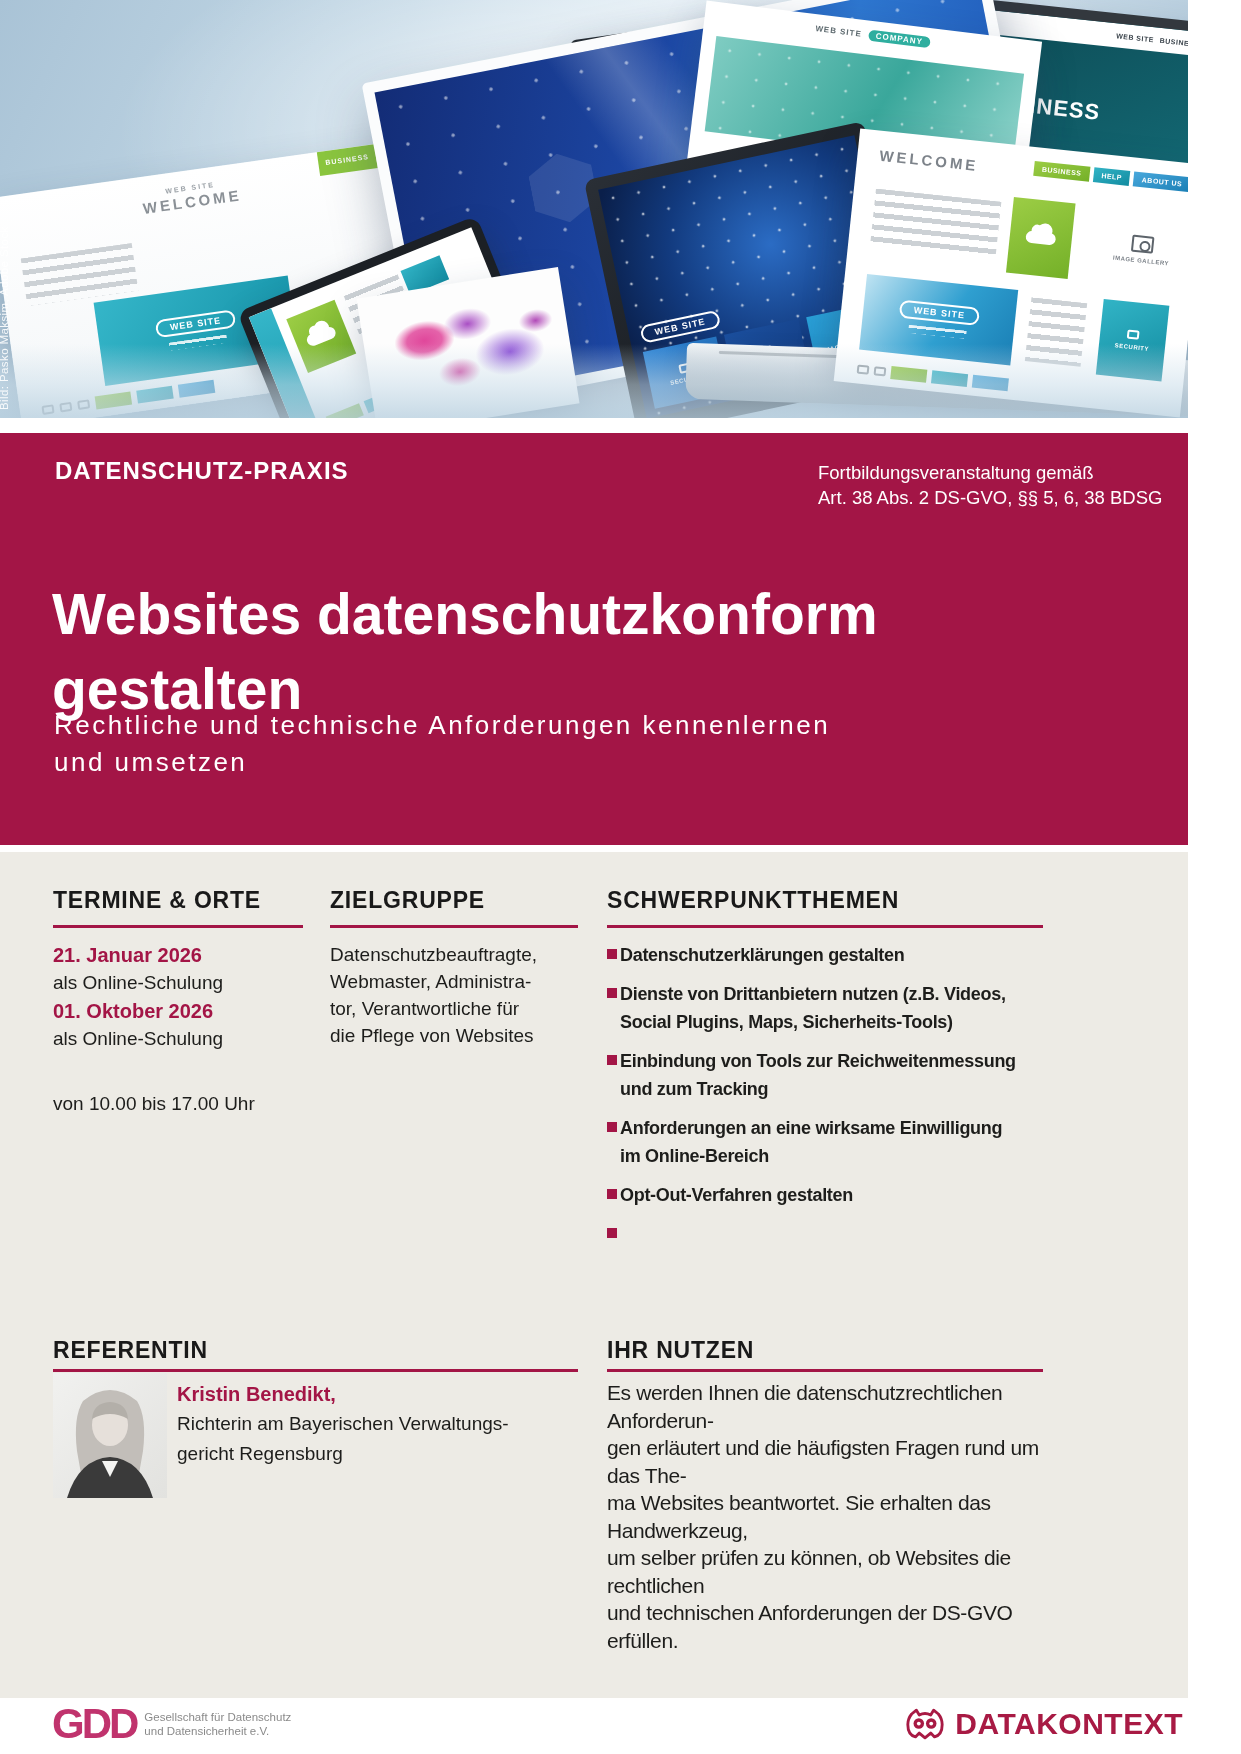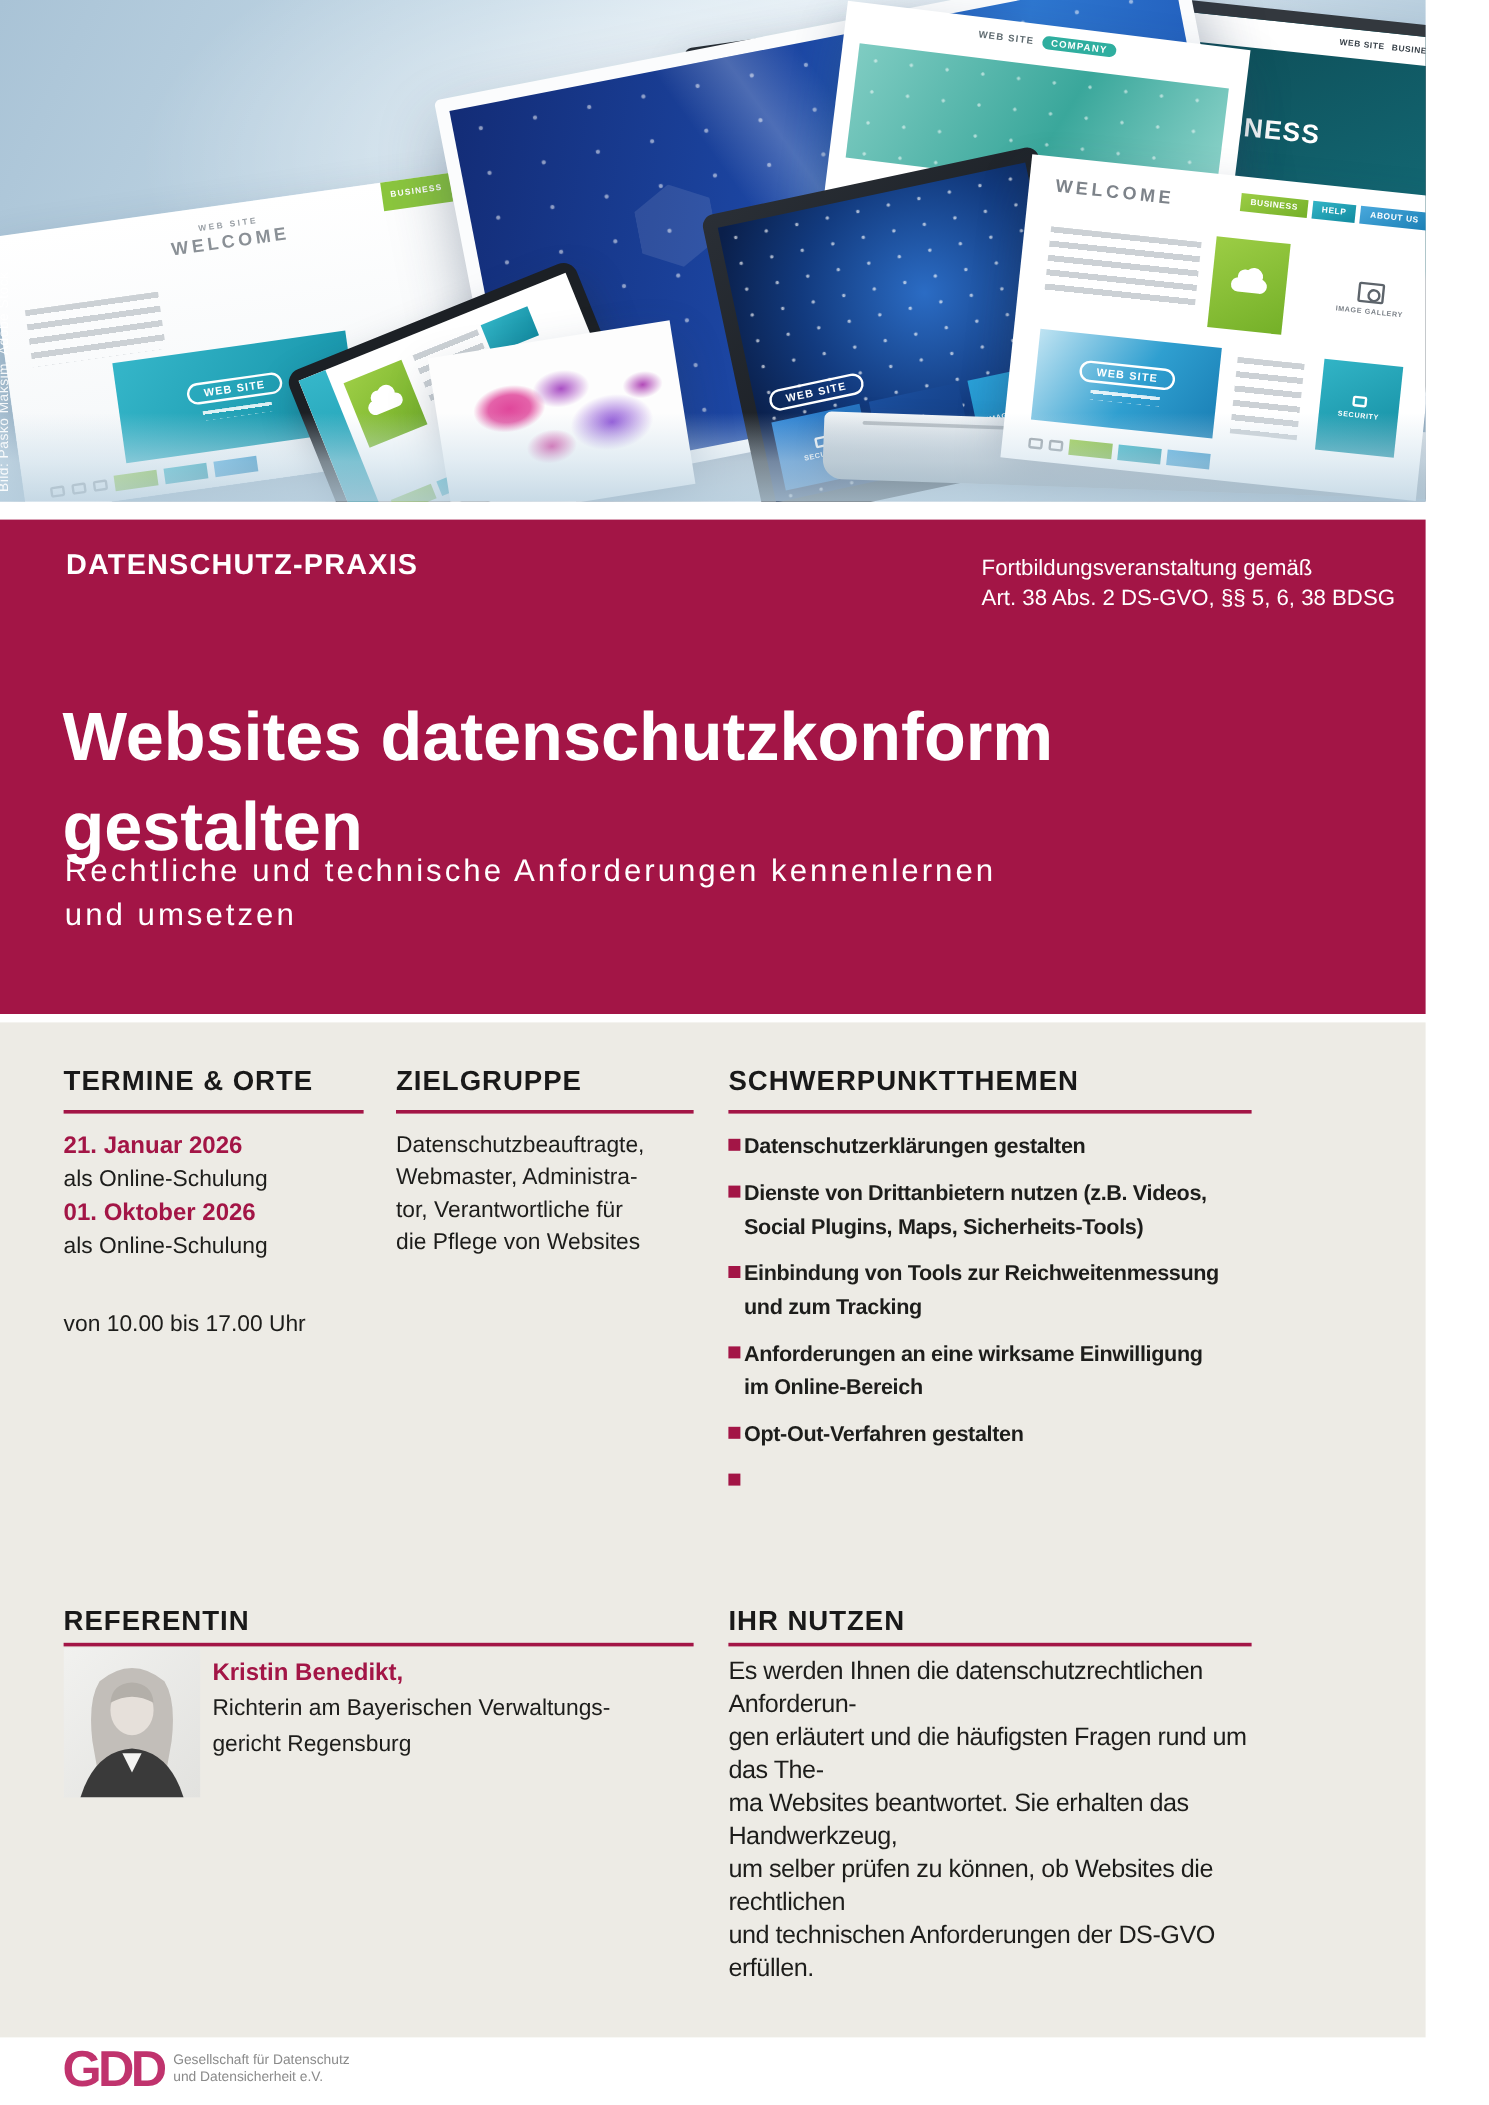--- a/index.html
+++ b/index.html
@@ -471,15 +471,25 @@
     </div>
 
   </div>
 
   <div class="footer">
     <div class="gdd">
       <span class="gdd-logo">GDD</span>
       <span class="gdd-text preline">Gesellschaft für Datenschutz
 und Datensicherheit e.V.</span>
     </div>
+    <div class="datakontext">
+      <svg width="42" height="33" viewBox="0 0 44 34" aria-hidden="true">
+        <path d="M8 6 L13 2 L16 7 Q22 4 28 7 L31 2 L36 6 Q40 11 40 17 Q40 28 32 30 L28 26 L22 31 L16 26 L12 30 Q4 28 4 17 Q4 11 8 6 Z" fill="none" stroke="currentColor" stroke-width="3" stroke-linejoin="round"></path>
+        <circle cx="15.5" cy="16" r="5.5" fill="currentColor"></circle>
+        <circle cx="28.5" cy="16" r="5.5" fill="currentColor"></circle>
+        <circle cx="15.5" cy="16" r="2" fill="#fff"></circle>
+        <circle cx="28.5" cy="16" r="2" fill="#fff"></circle>
+      </svg>
+      <span class="dk-name">DATAKONTEXT</span>
+    </div>
   </div>
 
 </div>
 
 </body></html>

